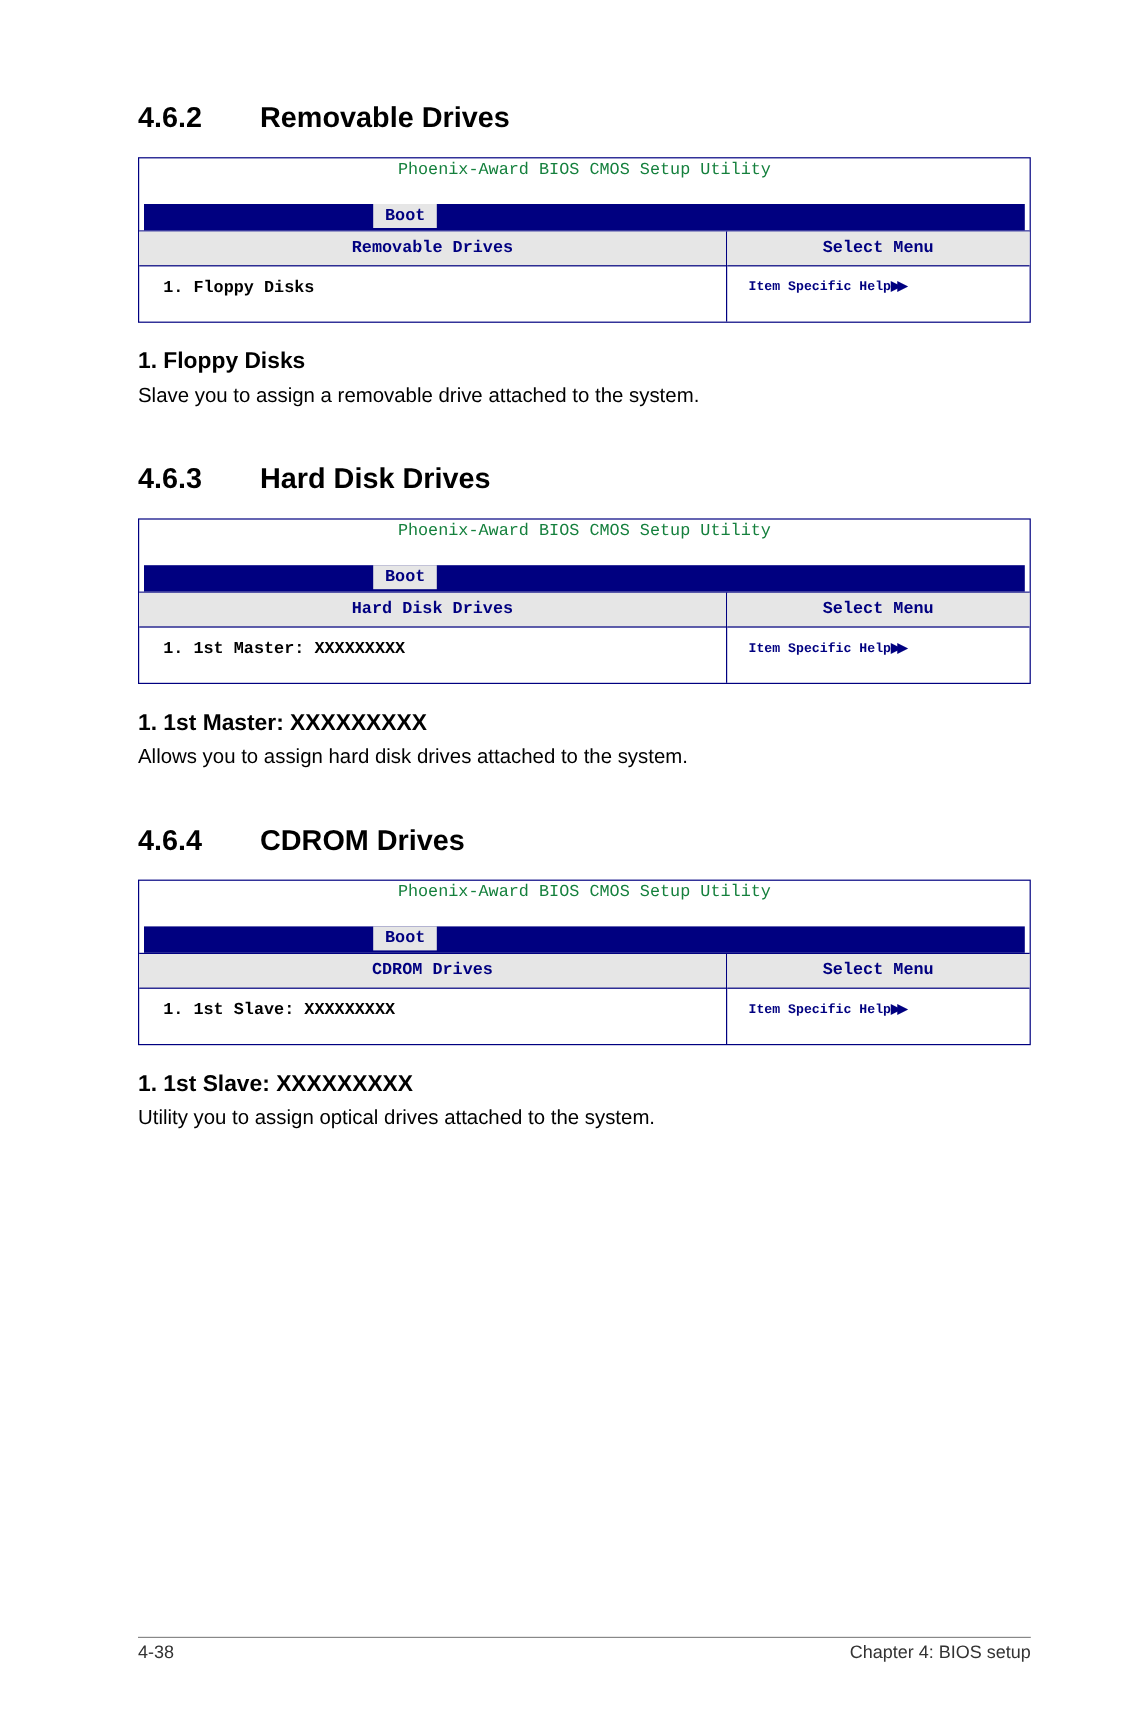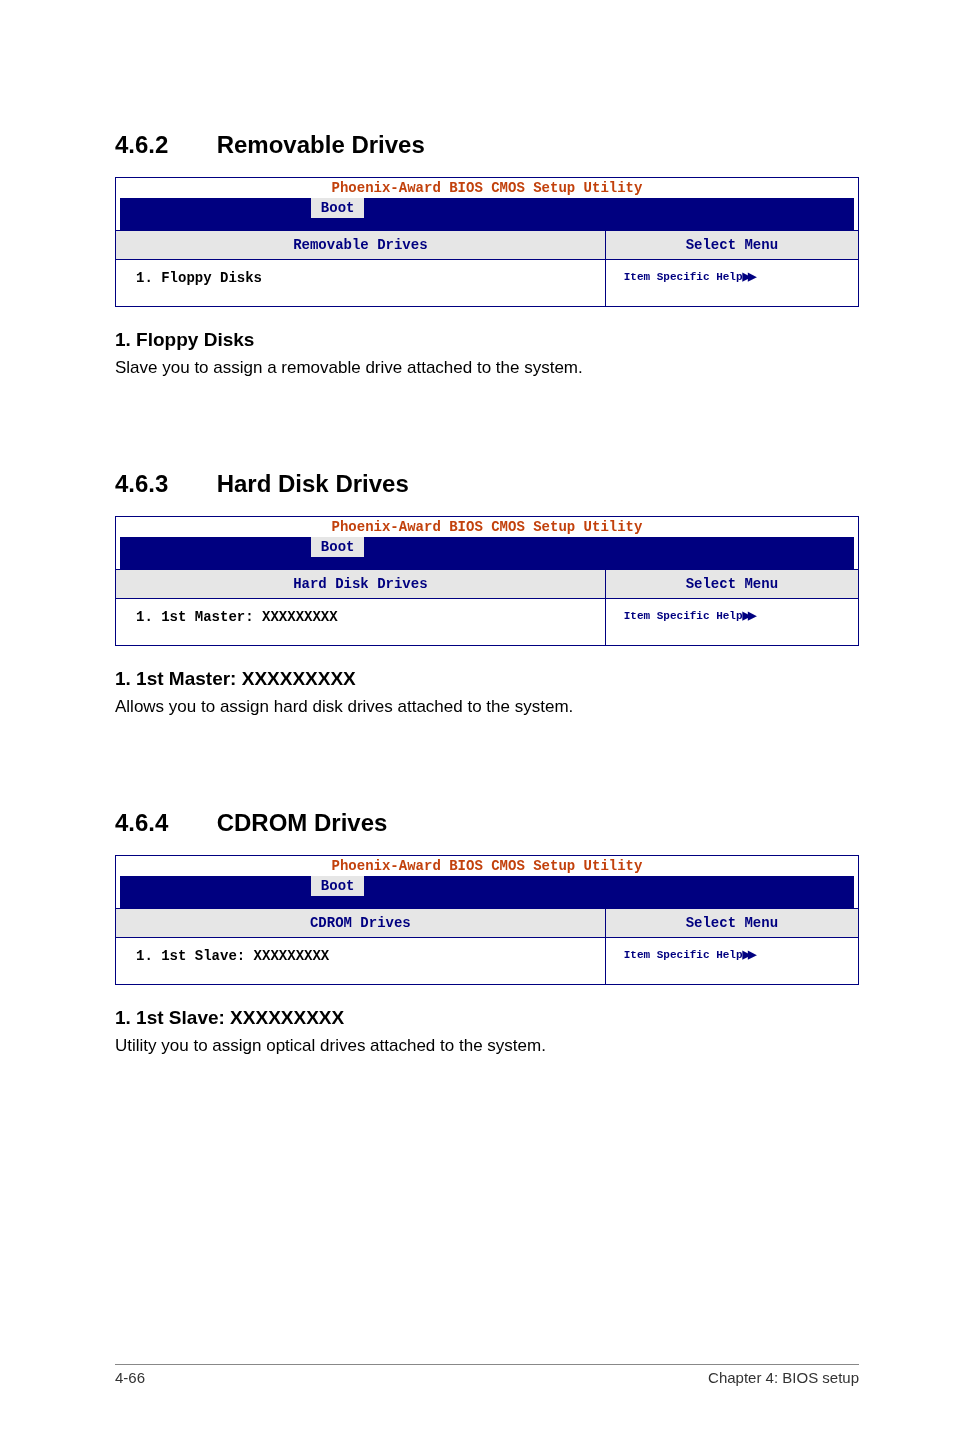--- a/index.html
+++ b/index.html
@@ -18,41 +18,40 @@
   }
   .section-heading {
     font-size: 24px;
     font-weight: bold;
     margin-bottom: 18px;
     color: #000;
   }
   .section-heading .num {
     display: inline-block;
     width: 95px;
-    margin-top: 46px;
   }
   .bios-box {
     border: 1px solid #000080;
     font-family: "Courier New", monospace;
     font-size: 14px;
     margin-bottom: 22px;
     background: #fff;
   }
   .bios-title {
     text-align: center;
-    color: #c2410c;
-    font-weight: bold;
+    color: #15803d;
+    font-weight: normal;
     padding: 2px 0 0 0;
     font-size: 14px;
   }
   .bios-tabrow {
     background: #000080;
-    height: 32px;
+    height: 22px;
     position: relative;
-    margin: 2px 4px 0 4px;
+    margin: 20px 4px 0 4px;
   }
   .bios-tab {
     position: absolute;
     left: 26%;
     top: 0;
     background: #e6e6e6;
     color: #000080;
     font-weight: bold;
     padding: 2px 10px;
     font-size: 14px;
@@ -196,15 +195,15 @@
         <span>Item Specific Help</span><span class="arrows">▶▶</span>
       </div>
     </div>
   </div>
 </div>
 
 <h3 class="sub-heading">1. 1st Slave: XXXXXXXXX</h3>
 <p class="body-text">Utility you to assign optical drives attached to the system.</p>
 
 <div class="footer">
-  <span>4-66</span>
+  <span>4-38</span>
   <span>Chapter 4: BIOS setup</span>
 </div>
 
 </body></html>

